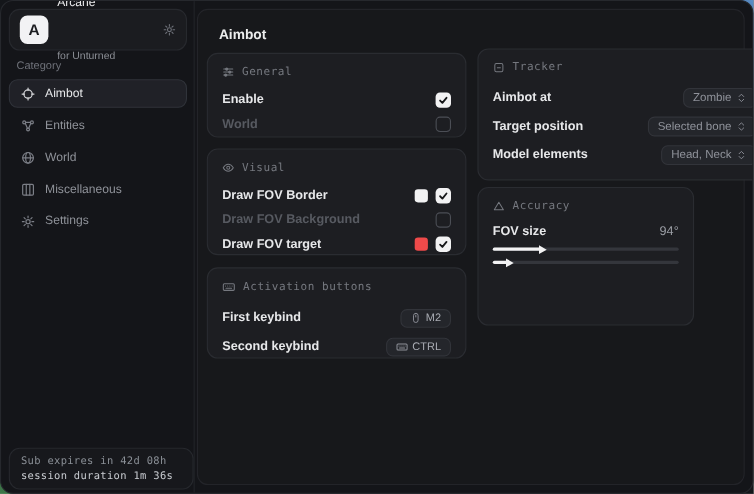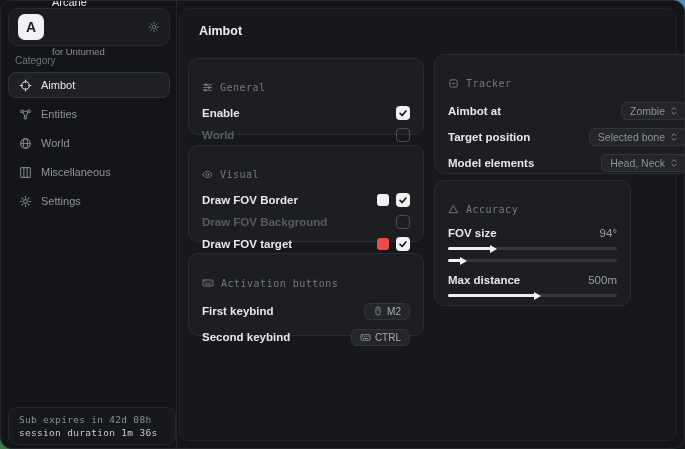--- a/index.html
+++ b/index.html
@@ -46,22 +46,21 @@
   .sub-line1 { font-size:9.5px; color:#8a8f96; letter-spacing:0.3px; }
   .sub-line2 { font-size:9.5px; color:#c9ccd1; letter-spacing:0.3px; }
   
   .main {
     position:absolute; left:178px; top:7px; right:7px; bottom:7px;
     background:#17181b; border:1px solid #232429; border-radius:10px;
   }
   .page-title { position:absolute; left:19px; top:15px; font-size:12.5px; font-weight:700; color:#eceded; }
   .card {
     position:absolute; background:#1d1e22; border:1px solid #2a2c31; border-radius:10px;
-    padding:23px 13px;
-    margin-top:10px;
+    padding:11px 13px;
   }
   .card-general    { left:8px;   top:39px;  width:236px; height:77px; }
   .card-visual     { left:8px;   top:126px; width:236px; height:97px; }
   .card-activation { left:8px;   top:234px; width:236px; height:83px; }
   .card-tracker    { left:254px; top:35px;  width:268px; height:120px; }
   .card-accuracy   { left:254px; top:161px; width:197px; height:126px; }
   .card-header {
     display:flex; align-items:center; gap:7px; margin-bottom:9px;
     color:#75787f; font-family:"DejaVu Sans Mono",monospace; font-size:10px; letter-spacing:0.5px;
   }
@@ -346,25 +345,15 @@
           <div class="slider-fill" style="width: 26%;"></div>
           <div class="slider-thumb" style="left: 26%;"></div>
         </div>
       </div>
       <div class="slider-group">
         <div class="slider-track">
           <div class="slider-fill" style="width: 8%;"></div>
           <div class="slider-thumb" style="left: 8%;"></div>
         </div>
       </div>
-      <div class="slider-group">
-        <div class="slider-head">
-          <span class="row-label">Max distance</span>
-          <span class="slider-value">500m</span>
-        </div>
-        <div class="slider-track">
-          <div class="slider-fill" style="width: 52%;"></div>
-          <div class="slider-thumb" style="left: 52%;"></div>
-        </div>
-      </div>
     </div>
   </div>
 </div>
 
 </body></html>

